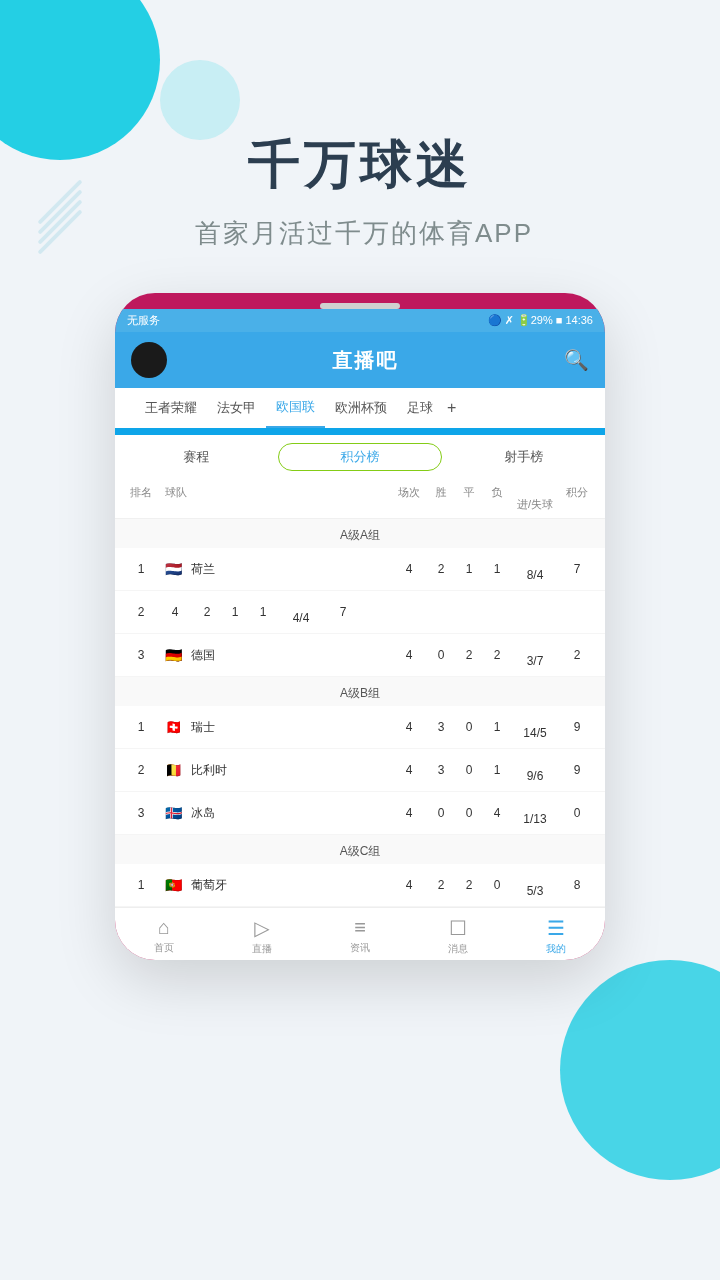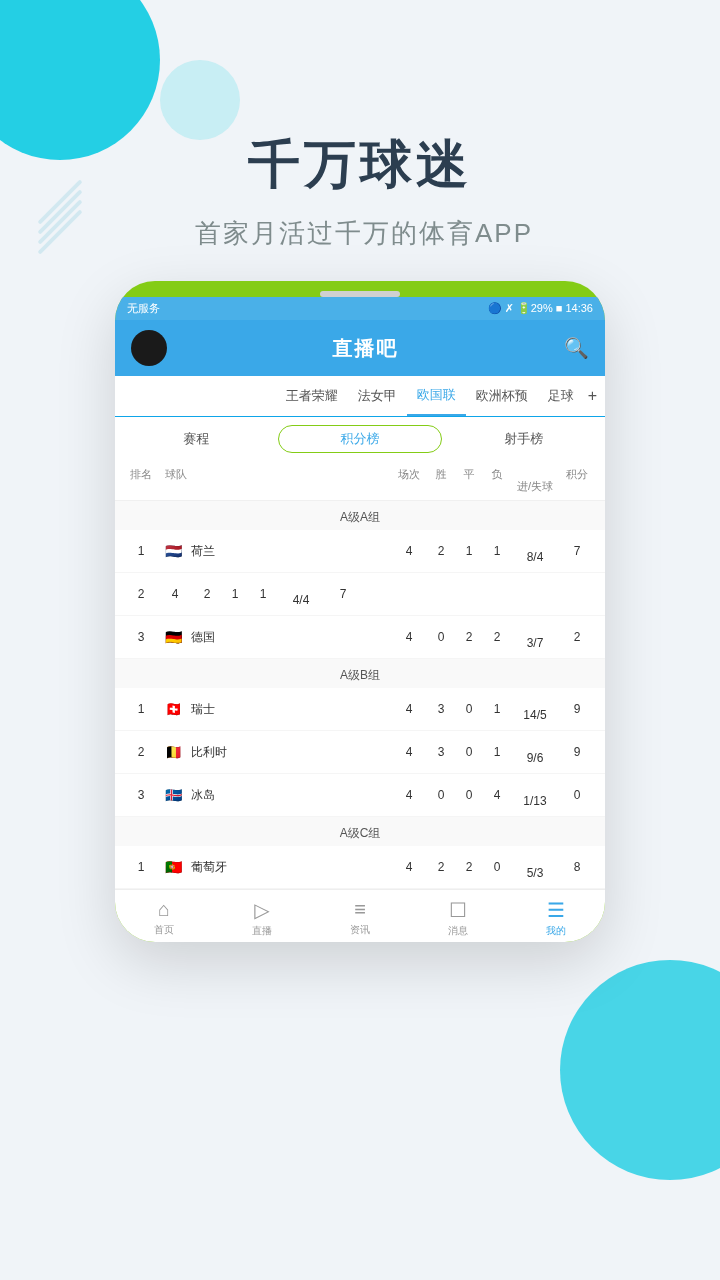--- a/index.html
+++ b/index.html
@@ -56,21 +56,21 @@
       background: #90cfe0;
       margin-bottom: 6px;
       border-radius: 2px;
       transform: rotate(-45deg);
     }
 
     
     .hero-section {
       text-align: center;
       padding-top: 130px;
-      padding-bottom: 30px;
+      padding-bottom: 42px;
       position: relative;
       z-index: 2;
     }
     .hero-title {
       font-size: 52px;
       font-weight: 700;
       color: #2c3e50;
       letter-spacing: 4px;
       margin-bottom: 16px;
     }
@@ -83,21 +83,21 @@
 
     
     .phone-wrapper {
       display: flex;
       justify-content: center;
       position: relative;
       z-index: 2;
     }
     .phone {
       width: 490px;
-      background: #84cc16;
+      background: #be185d;
       border-radius: 40px;
       box-shadow: 0 20px 60px rgba(0,0,0,0.15);
       overflow: hidden;
       position: relative;
     }
     .phone-notch {
       width: 80px;
       height: 6px;
       background: #d0d0d0;
       border-radius: 3px;
@@ -138,24 +138,23 @@
     .search-icon-wrapper {
       color: white;
       font-size: 20px;
     }
 
     
     .nav-tabs {
       background: white;
       display: flex;
       align-items: center;
-      padding: 0 8px;
-      border-bottom: 1px solid #0ea5e9;
+      padding: 0 20px;
+      border-bottom: 7px solid #0ea5e9;
       overflow: hidden;
-      justify-content: flex-end;
     }
     .nav-tab {
       padding: 10px 10px;
       font-size: 13px;
       color: #555;
       white-space: nowrap;
       flex-shrink: 0;
     }
     .nav-tab.active {
       color: #3aa8e8;

